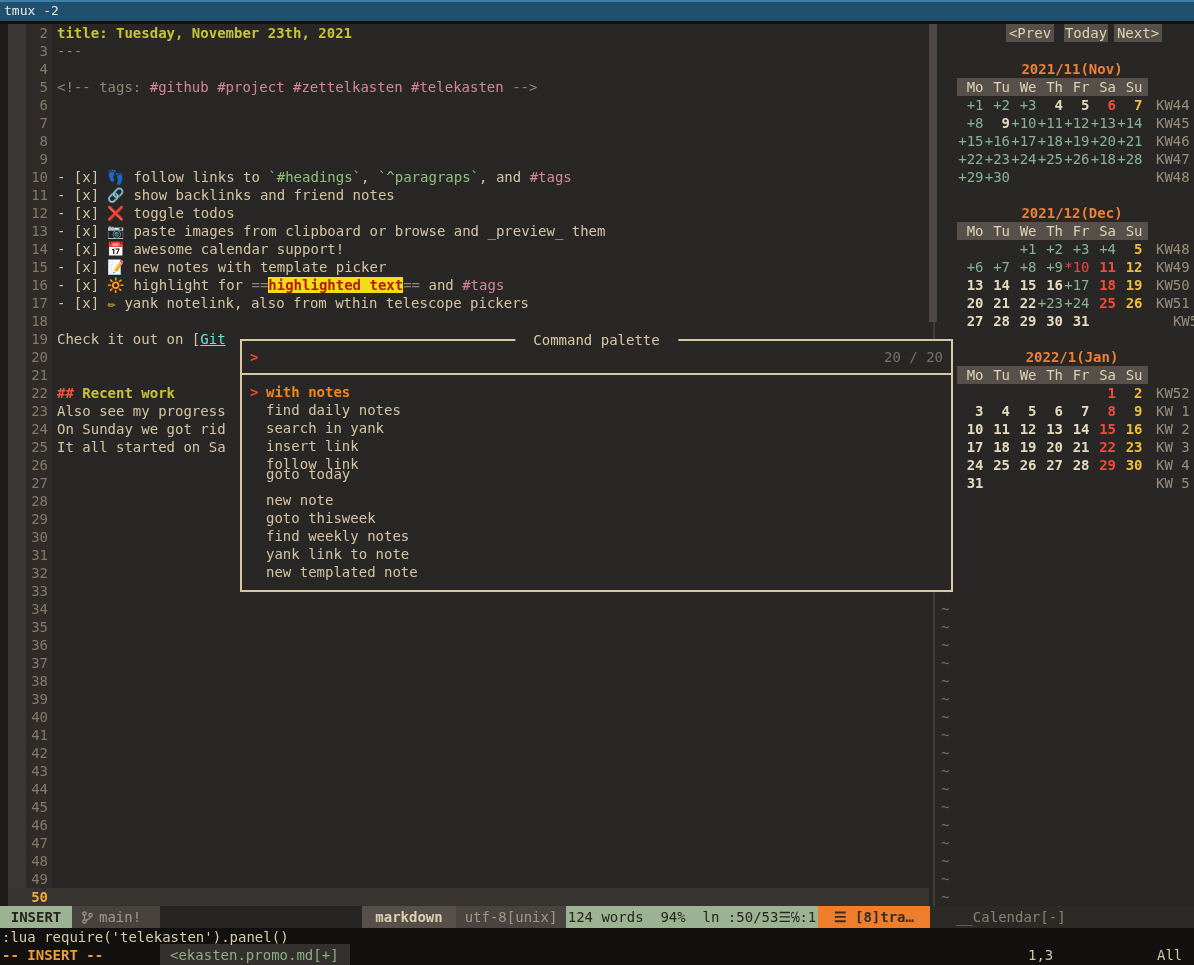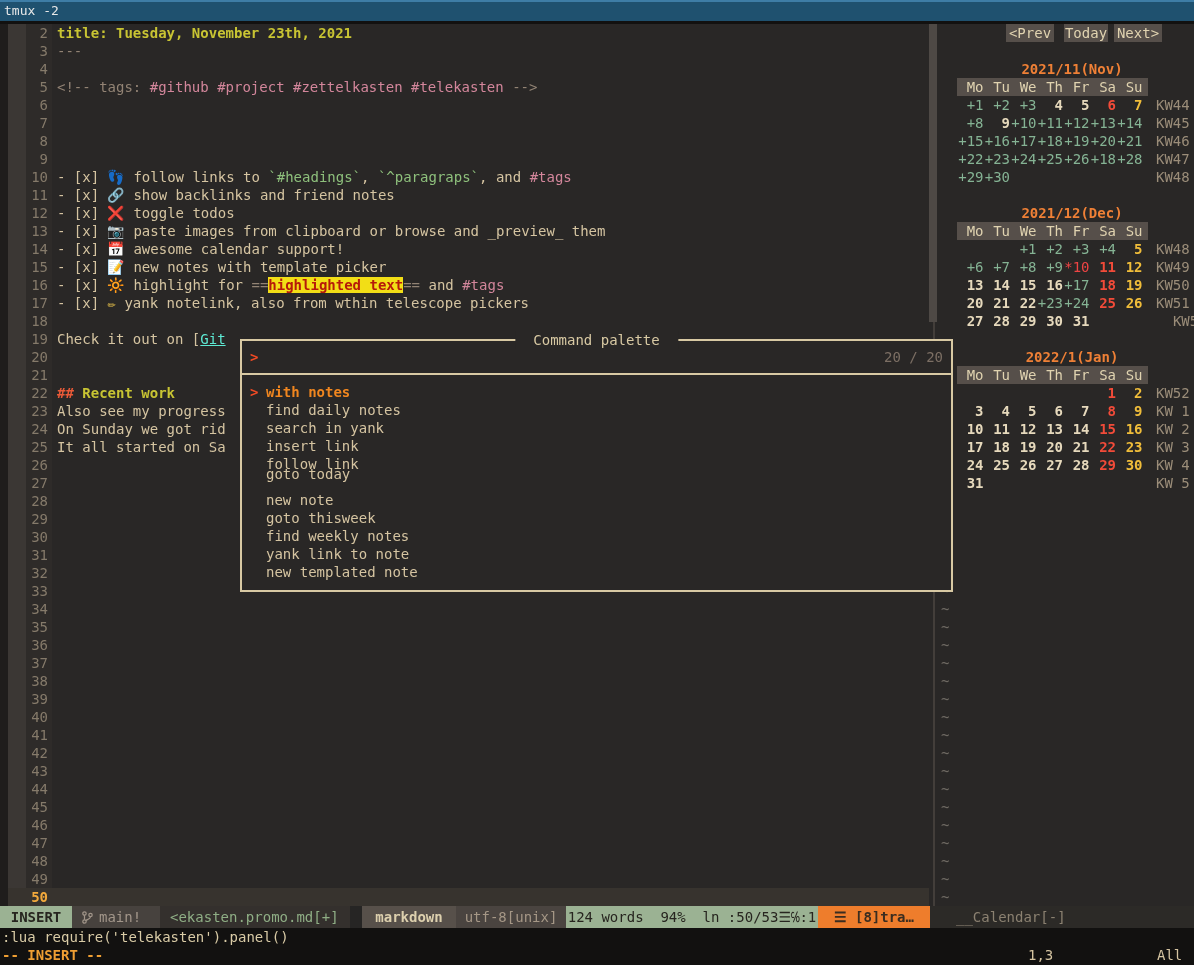--- a/index.html
+++ b/index.html
@@ -52,21 +52,21 @@
   #pal-list{position:absolute;left:0;top:38px;width:709px;}
   .pal-item{position:absolute;left:0;width:709px;height:18px;white-space:pre;}
   .pal-sel{position:absolute;left:8px;color:#f04a24;font-weight:bold;}
   .pal-label{position:absolute;left:24px;color:#d5c4a1;}
   .pal-item.sel .pal-label{color:#f0861f;font-weight:bold;}
   
   .statusline{position:absolute;left:0;top:906px;width:1194px;height:22px;background:#262524;}
   .sl{position:absolute;top:0;height:22px;line-height:22px;white-space:pre;overflow:hidden;}
   .sl-mode{left:0;width:72px;background:#9bb293;color:#27251f;font-weight:bold;text-align:center;}
   .sl-branch{left:72px;width:88px;background:#47423e;color:#a2968a;padding-left:10px;box-sizing:border-box;}
-  .sl-file{left:160px;width:190px;background:#34302d;color:#8fae85;padding-left:10px;box-sizing:border-box;}
+  .sl-file{left:160px;width:190px;background:#34302d;color:#8fae85;padding-left:10px;box-sizing:border-box;margin-top:38px;}
   .sl-ft{left:362px;width:94px;background:#57504a;color:#ddd0ae;font-weight:bold;text-align:center;}
   .sl-enc{left:456px;width:110px;background:#4a4440;color:#a59786;text-align:center;}
   .sl-stats{left:566px;width:252px;background:#9bb293;color:#27251f;text-align:center;}
   .sl-tabs{left:818px;width:112px;background:#ee7d2c;color:#3a2d20;font-weight:bold;text-align:center;}
   .sl-cal{left:930px;width:264px;background:#2c2a27;color:#8b8171;padding-left:26px;box-sizing:border-box;}
   .branch-ico{display:inline-block;vertical-align:-2px;margin-right:6px;}
   
   .cmdline{position:absolute;left:0;top:928px;width:1194px;height:18px;color:#d9cba6;padding-left:2px;white-space:pre;}
   .modeline{position:absolute;left:0;top:946px;width:1194px;height:19px;}
   .mode-txt{position:absolute;left:2px;color:#ef9f33;font-weight:bold;}

